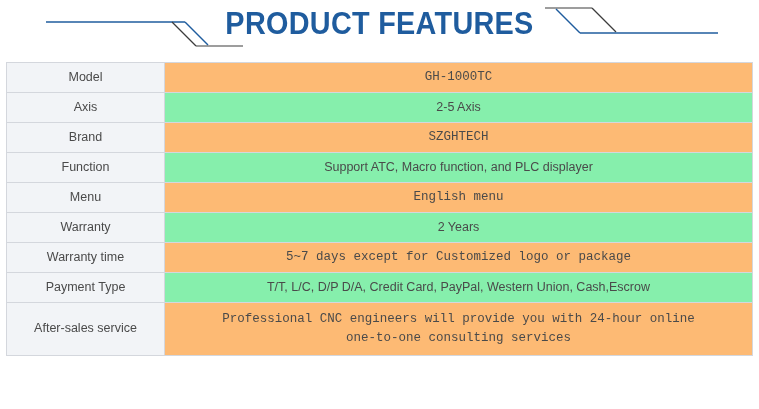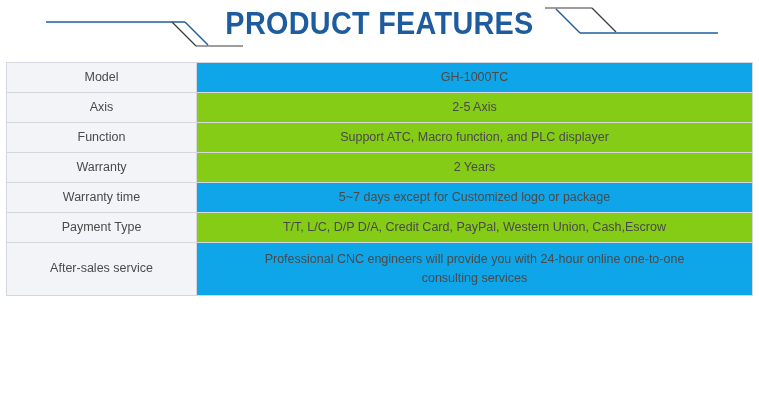--- a/index.html
+++ b/index.html
@@ -55,37 +55,38 @@
     width: 747px;
     table-layout: fixed;
   }
 
   table.spec-table td {
     border: 1px solid #d4d7dd;
     font-size: 12.5px;
     color: #4a4a4a;
     text-align: center;
     vertical-align: middle;
-    padding: 0 22px;
+    padding: 0 6px;
     line-height: 1.55;
   }
 
   td.spec-label {
     width: 145px;
     background: #f2f4f7;
     height: 29px;
   }
 
   td.spec-value {
-    background: #84cc16;
+    background: #86efac;
     height: 29px;
   }
 
   tr.tinted td.spec-value {
-    background: #0ea5e9;
+    background: #fdba74;
+    font-family: Liberation Mono, monospace;
   }
 
   tr.tall td.spec-label,
   tr.tall td.spec-value {
     height: 52px;
   }
 
   td.spec-value .wrap-text {
     display: block;
     padding: 0 44px;
@@ -123,26 +124,34 @@
       <tr class="tinted">
         <td class="spec-label">Model</td>
         <td class="spec-value">GH-1000TC</td>
       </tr>
 
       <tr>
         <td class="spec-label">Axis</td>
         <td class="spec-value">2-5 Axis</td>
       </tr>
 
+      <tr class="tinted">
+        <td class="spec-label">Brand</td>
+        <td class="spec-value">SZGHTECH</td>
+      </tr>
 
       <tr>
         <td class="spec-label">Function</td>
         <td class="spec-value">Support ATC, Macro function, and PLC displayer</td>
       </tr>
 
+      <tr class="tinted">
+        <td class="spec-label">Menu</td>
+        <td class="spec-value">English menu</td>
+      </tr>
 
       <tr>
         <td class="spec-label">Warranty</td>
         <td class="spec-value">2 Years</td>
       </tr>
 
       <tr class="tinted">
         <td class="spec-label">Warranty time</td>
         <td class="spec-value">5~7 days except for Customized logo or package</td>
       </tr>

